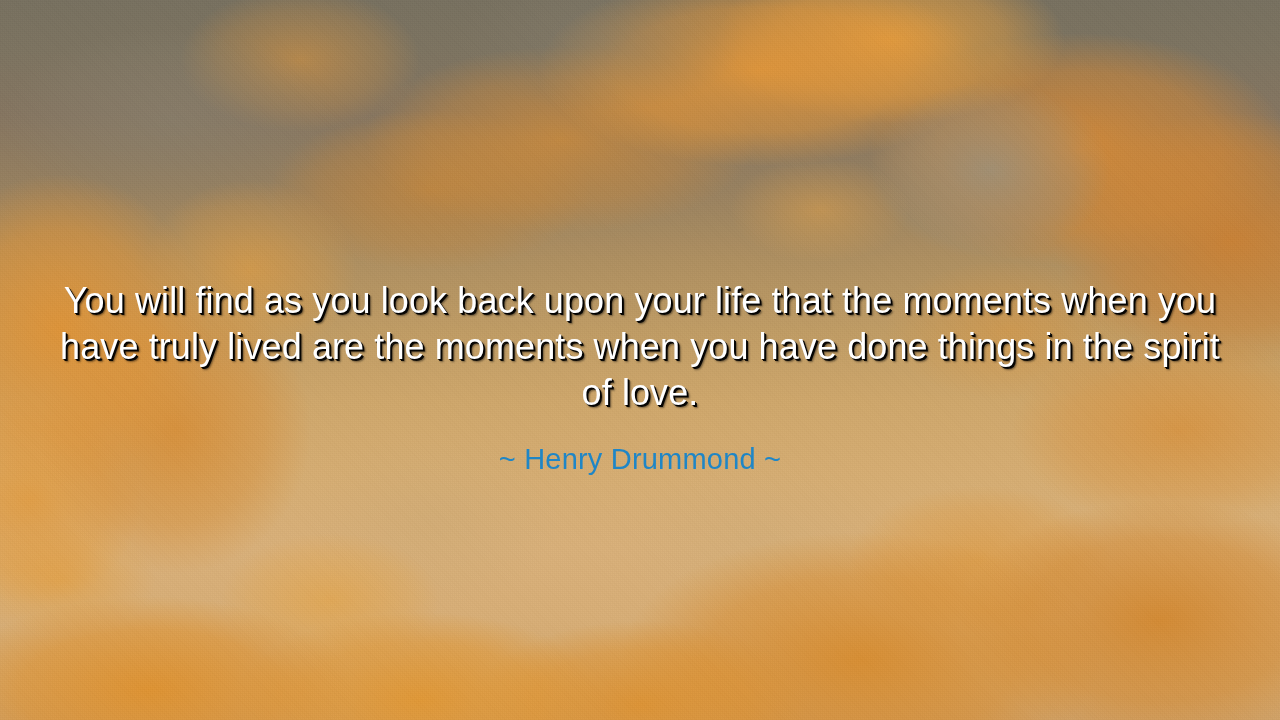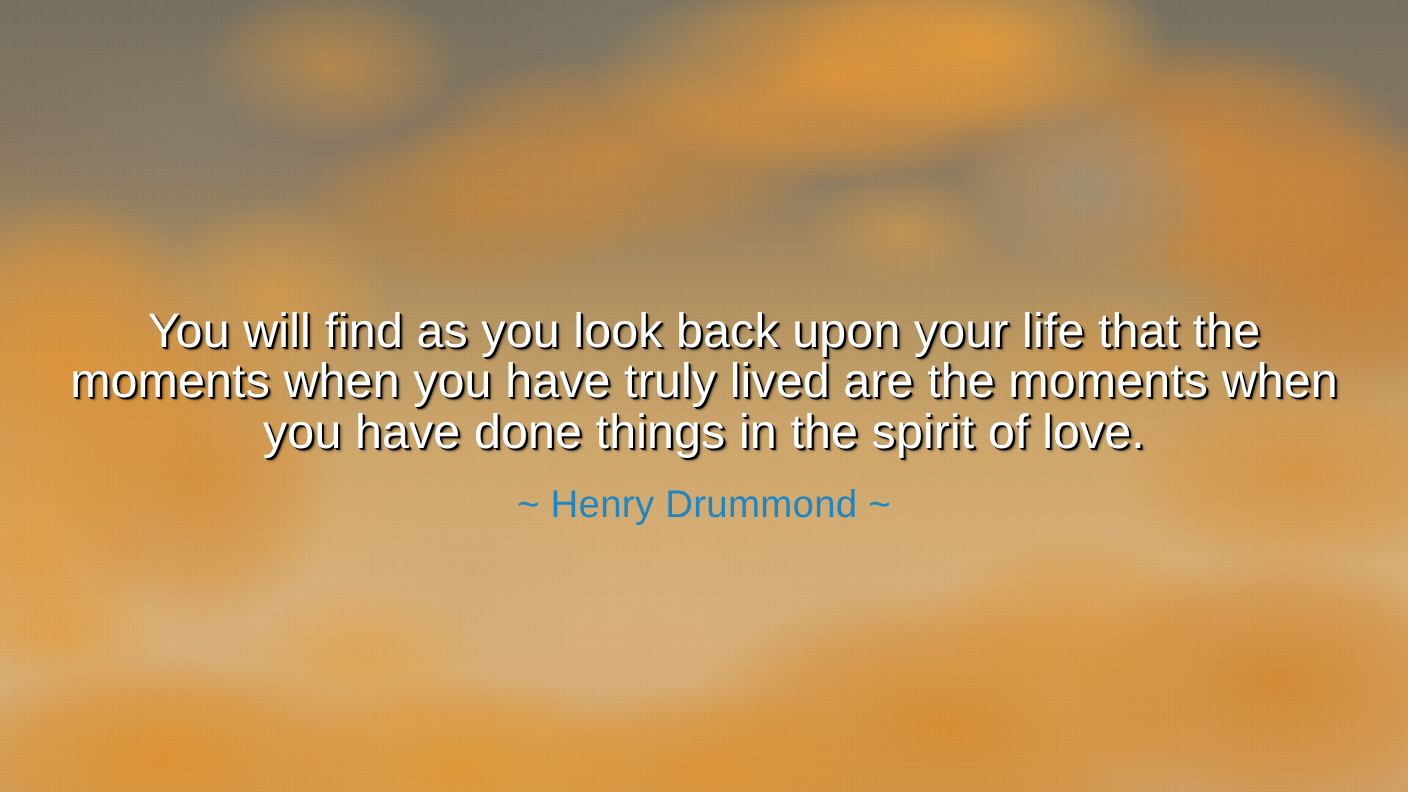--- a/index.html
+++ b/index.html
@@ -104,35 +104,35 @@
     position: absolute;
     left: 50%;
     top: 278px;
     transform: translateX(-50%);
     width: 1180px;
     text-align: center;
   }
 
   #quote-text {
     margin: 0;
-    font-size: 44px;
+    font-size: 36px;
     line-height: 46px;
     font-weight: 400;
     color: #ffffff;
     letter-spacing: 0.1px;
     text-shadow:
       2px 2px 0 rgba(0,0,0,0.92),
       1px 1px 0 rgba(0,0,0,0.85),
       3px 3px 2px rgba(0,0,0,0.45);
     white-space: pre-line;
   }
 
   #attribution {
     margin: 22px 0 0 0;
-    font-size: 35px;
+    font-size: 29px;
     line-height: 42px;
     font-weight: 400;
     color: #1f86c6;
     letter-spacing: 0.2px;
   }
 </style>
 </head>
 <body>
 
 <div id="stage">

